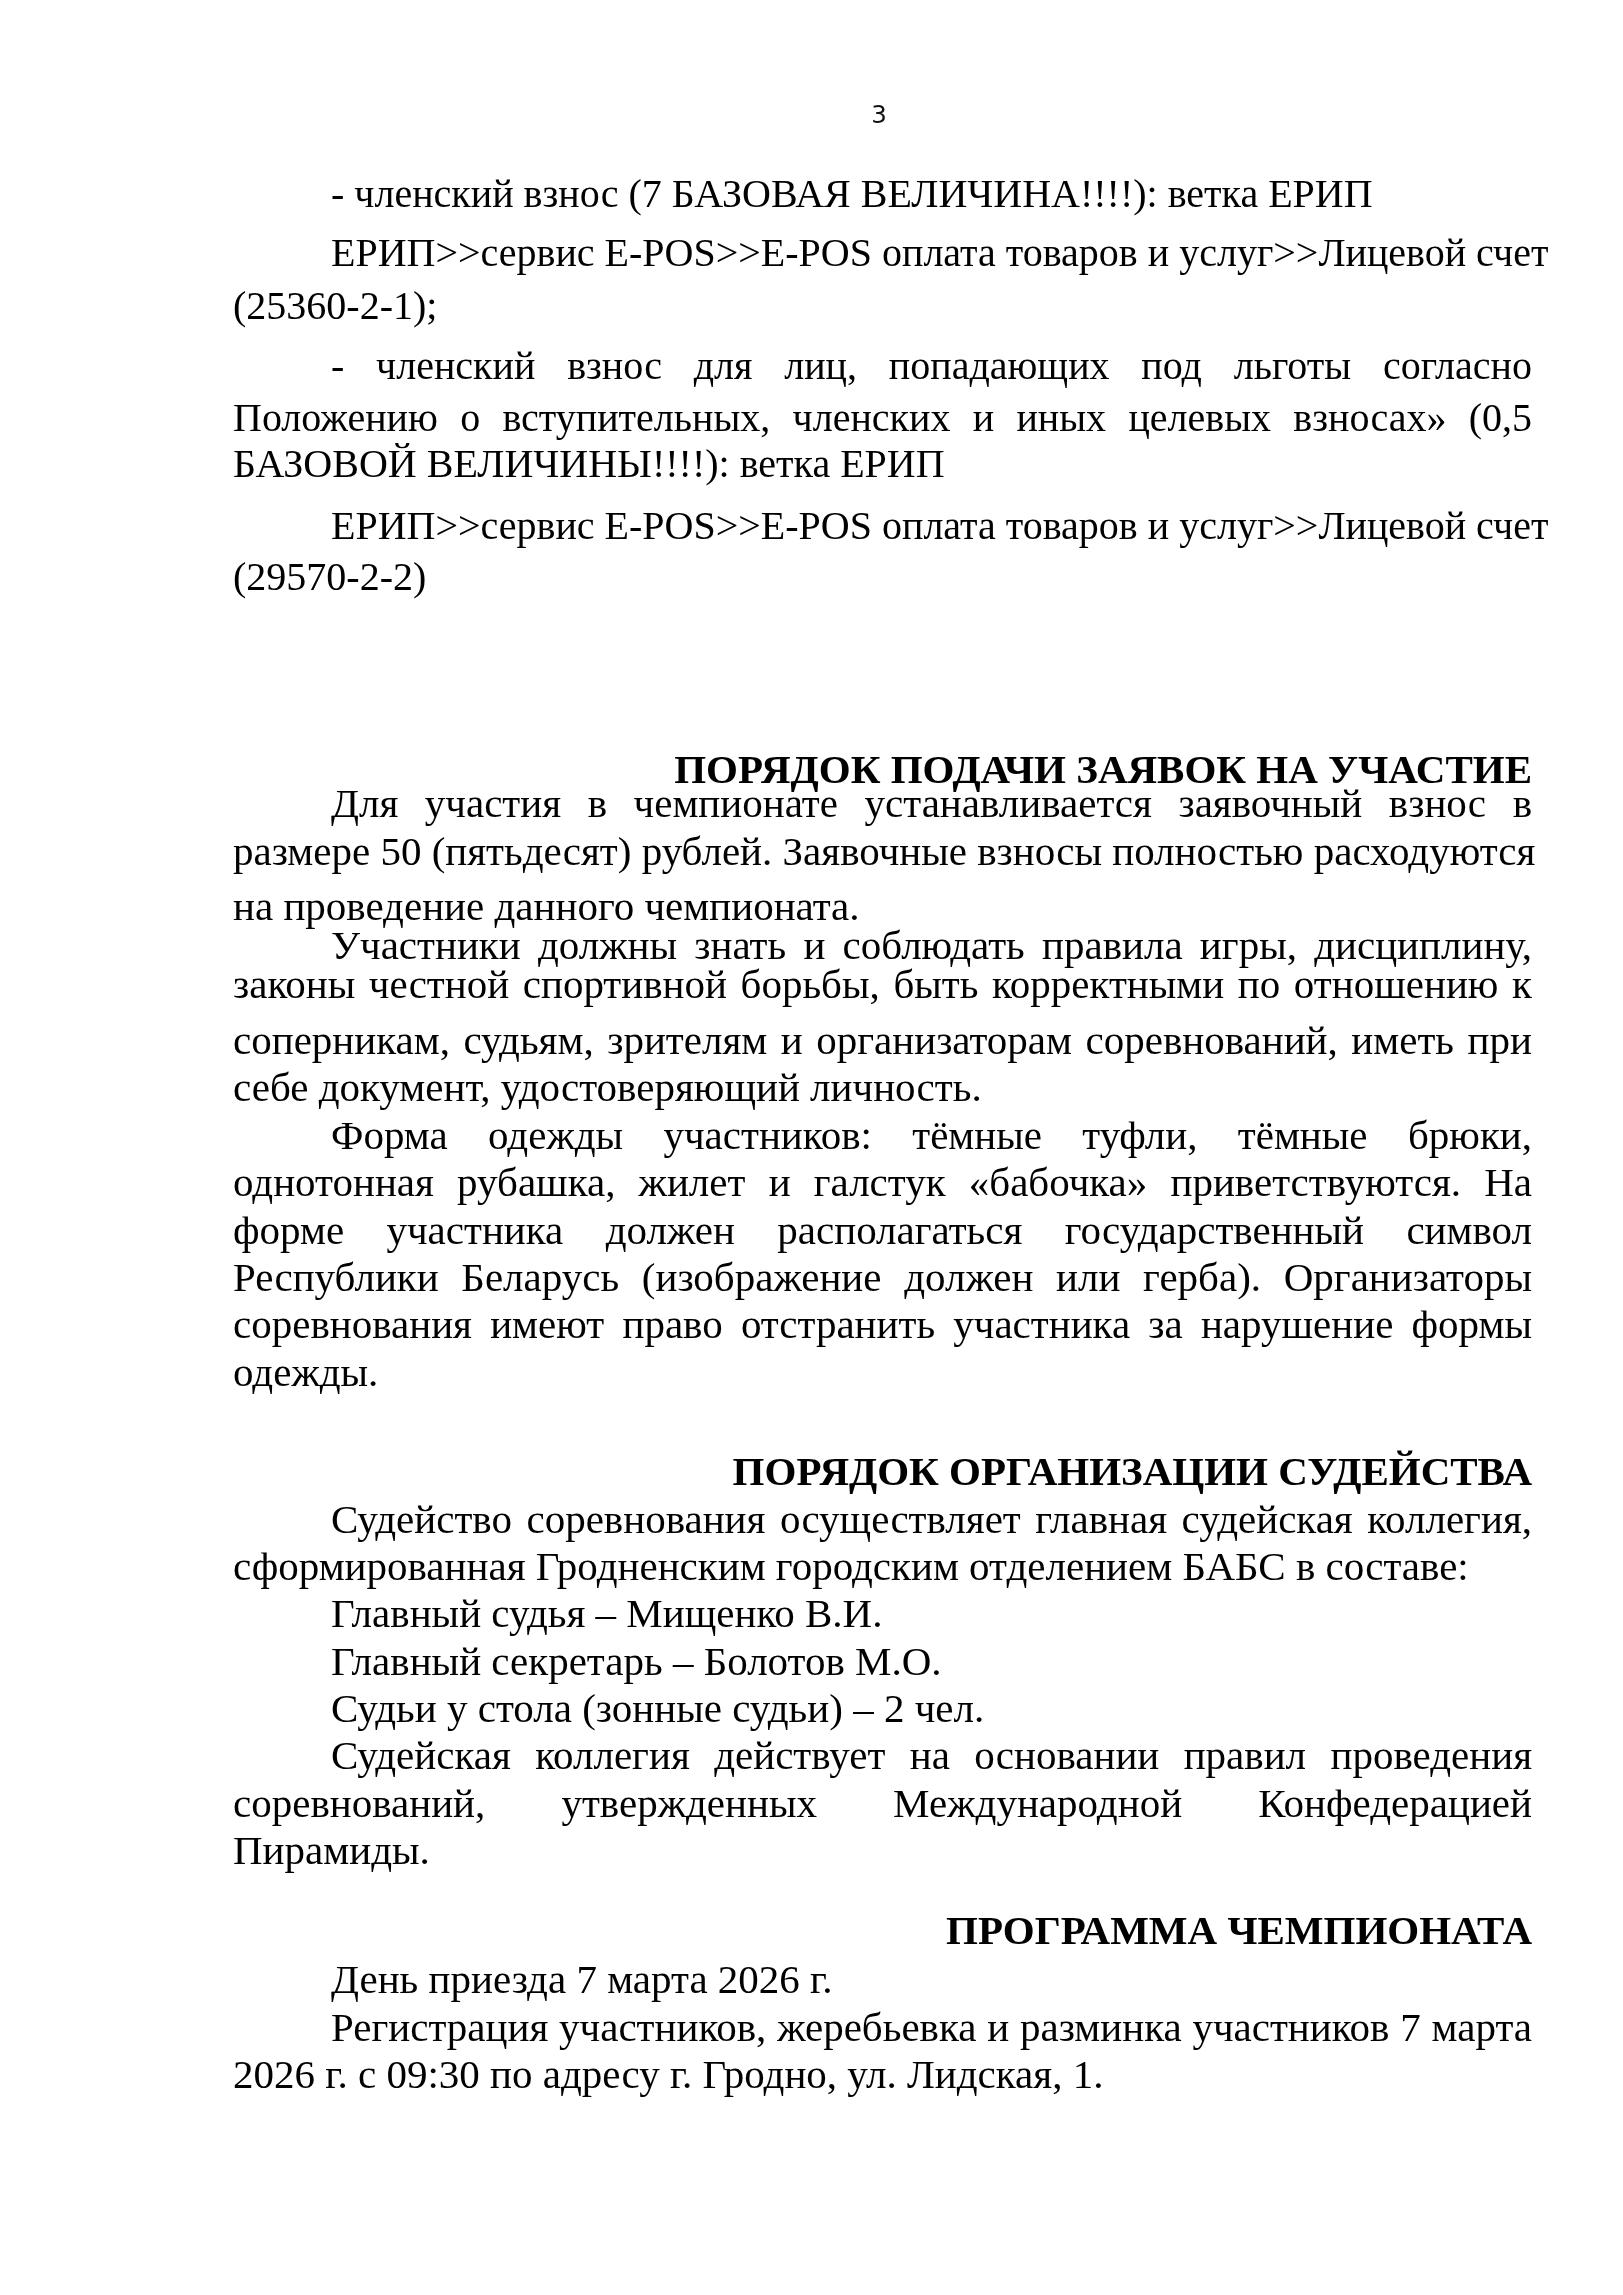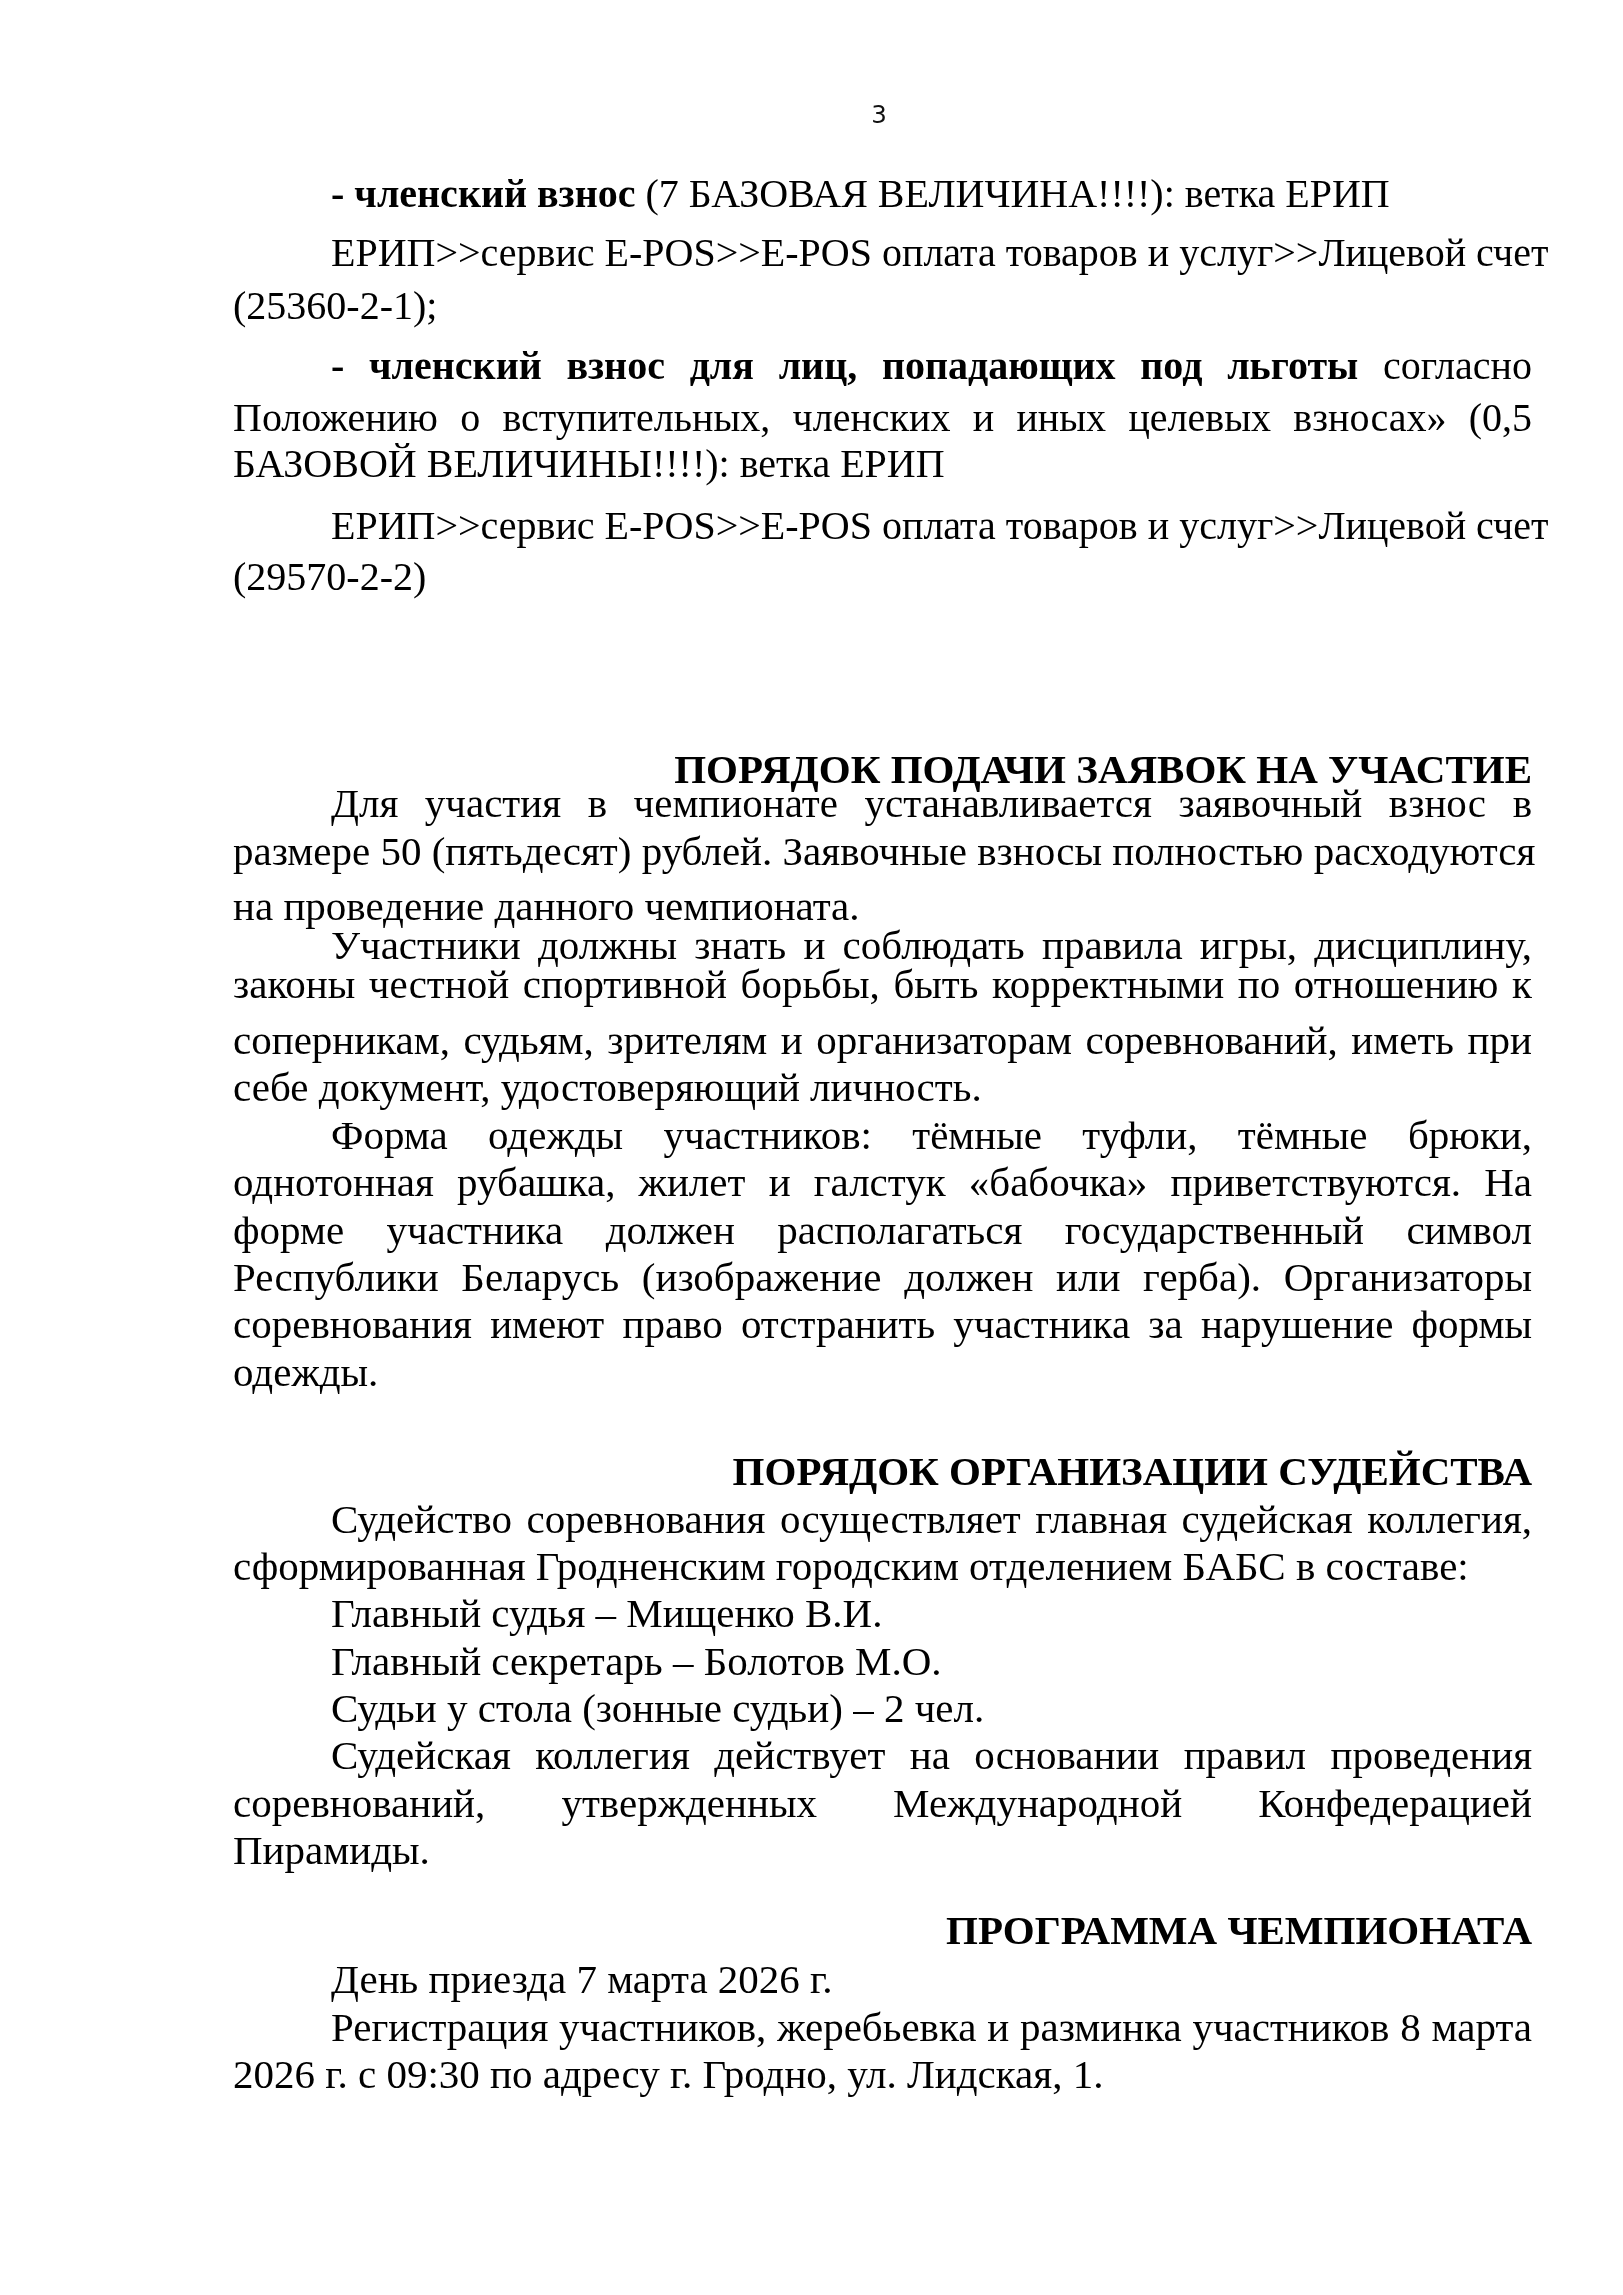--- a/index.html
+++ b/index.html
@@ -15,21 +15,21 @@
     white-space: nowrap; color: #000;
   }
   .line.justify { text-align: justify; text-align-last: justify; }
   .line.indent { left: 331px; width: 1201px; }
   .heading {
     position: absolute; left: 331px; width: 1201px; text-align: right;
     font-family: "Liberation Serif", serif; font-size: 41px; font-weight: bold; line-height: 47px; height: 47px;
     white-space: nowrap; color: #000;
   }
   .sec1 { font-size: 40px; }
-  b { font-weight: bold; }
+  b { font-weight: normal; }
 </style>
 </head>
 <body>
 
 <div class="page">
 
   <div class="page-number">3</div>
 
   <div>
     <div class="line indent sec1" style="top:170px"><b>- членский взнос</b><span> (7 БАЗОВАЯ ВЕЛИЧИНА!!!!): ветка ЕРИП</span></div>
@@ -77,18 +77,18 @@
 
     <div class="line indent justify" style="top:1732px">Судейская коллегия действует на основании правил проведения</div>
     <div class="line justify" style="top:1780px">соревнований, утвержденных Международной Конфедерацией</div>
     <div class="line" style="top:1827px">Пирамиды.</div>
   </div>
 
   <div>
     <div class="heading" style="top:1907px">ПРОГРАММА ЧЕМПИОНАТА</div>
 
     <div class="line indent" style="top:1956px">День приезда 7 марта 2026 г.</div>
-    <div class="line indent justify" style="top:2004px">Регистрация участников, жеребьевка и разминка участников 8 марта</div>
+    <div class="line indent justify" style="top:2004px">Регистрация участников, жеребьевка и разминка участников 7 марта</div>
     <div class="line" style="top:2051px">2026 г. с 09:30 по адресу г. Гродно, ул. Лидская, 1.</div>
   </div>
 
 </div>
 
 
 </body></html>

